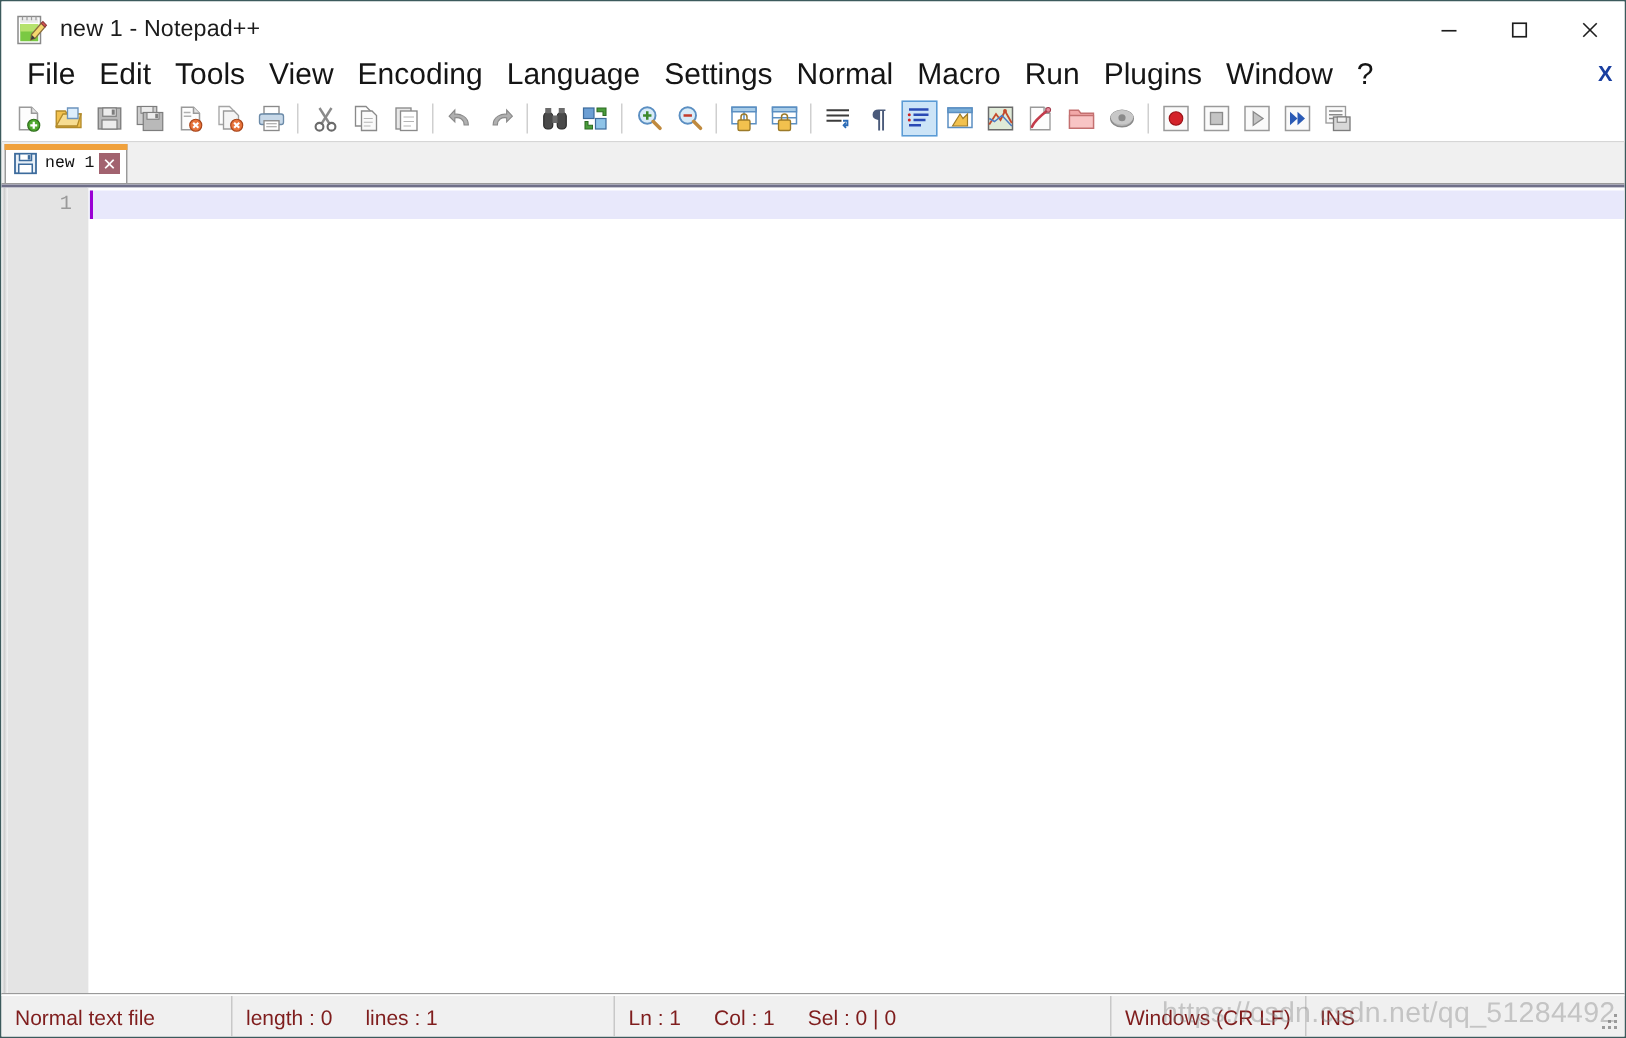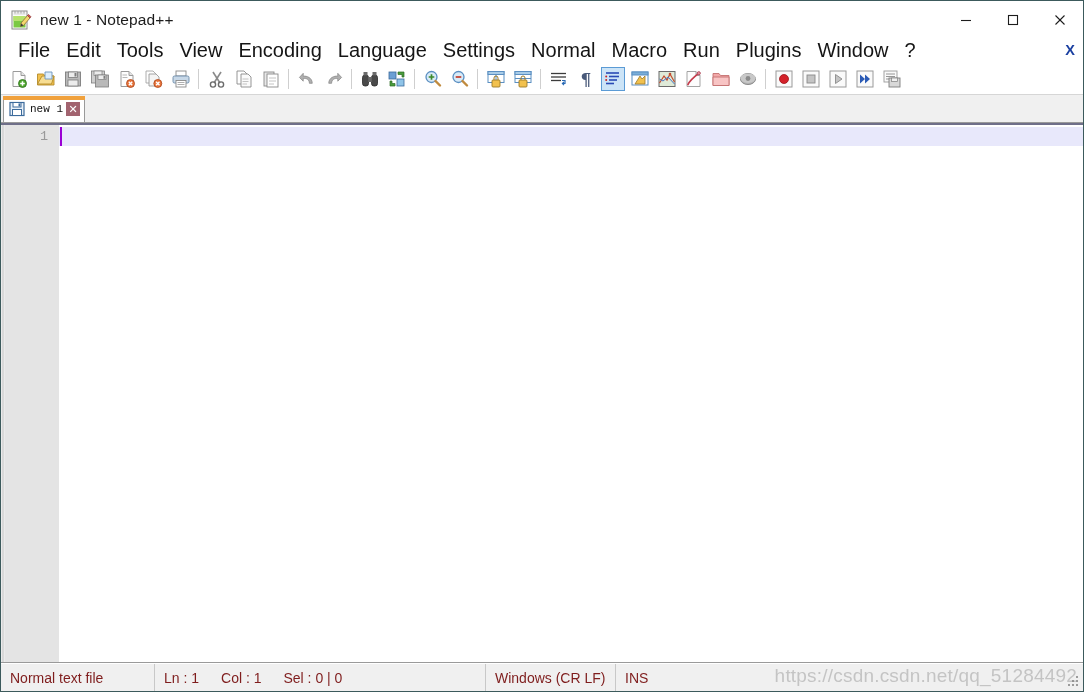--- a/index.html
+++ b/index.html
@@ -663,20 +663,24 @@
     </div>
     <div class="code-area">
       <div class="code-line">
         <span class="caret"></span>
       </div>
     </div>
   </div>
 
   <div class="statusbar">
     <div class="sb-cell" style="width:154px">Normal text file</div>
+    <div class="sb-cell" style="width:255px">
+      <span class="sb-sub">length : 0</span>
+      <span class="sb-sub">lines : 1</span>
+    </div>
     <div class="sb-cell" style="width:331px">
       <span class="sb-sub">Ln : 1</span>
       <span class="sb-sub">Col : 1</span>
       <span class="sb-sub">Sel : 0 | 0</span>
     </div>
     <div class="sb-cell" style="width:130px">Windows (CR LF)</div>
     <div class="sb-cell last" style="width:auto;flex:1">INS</div>
 
     <div class="grip">
       <i style="left:8px;top:0"></i>

